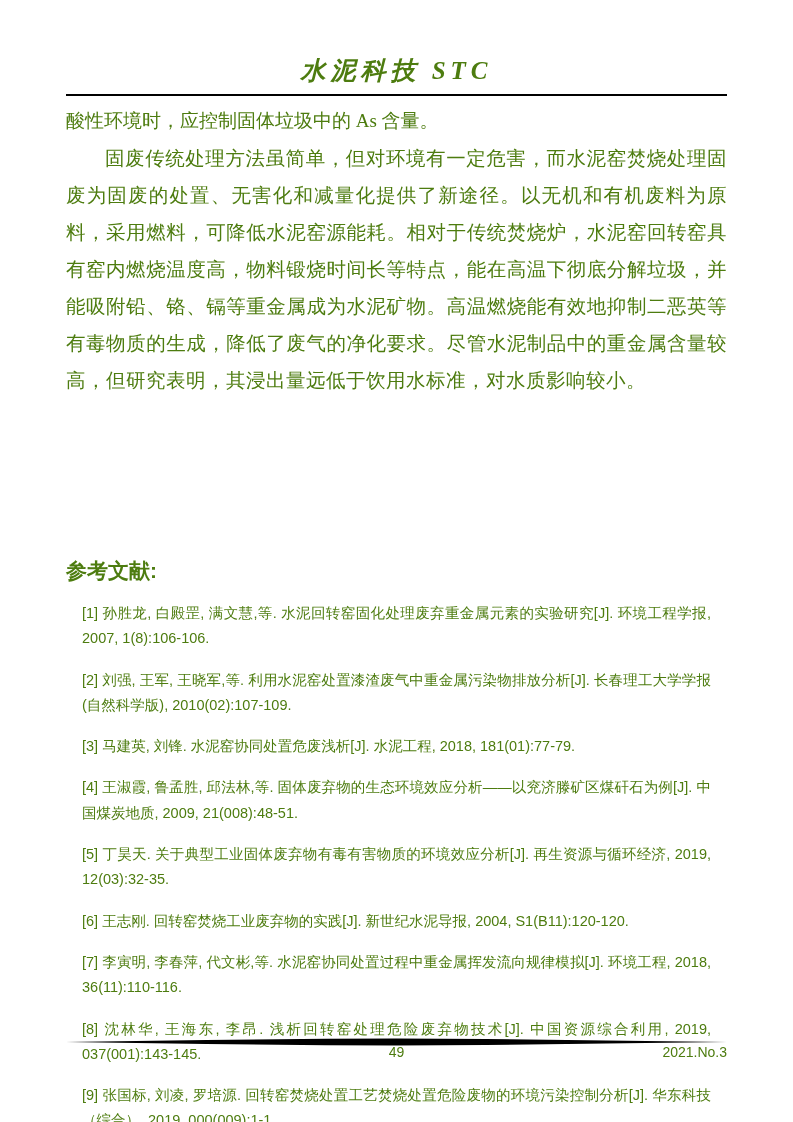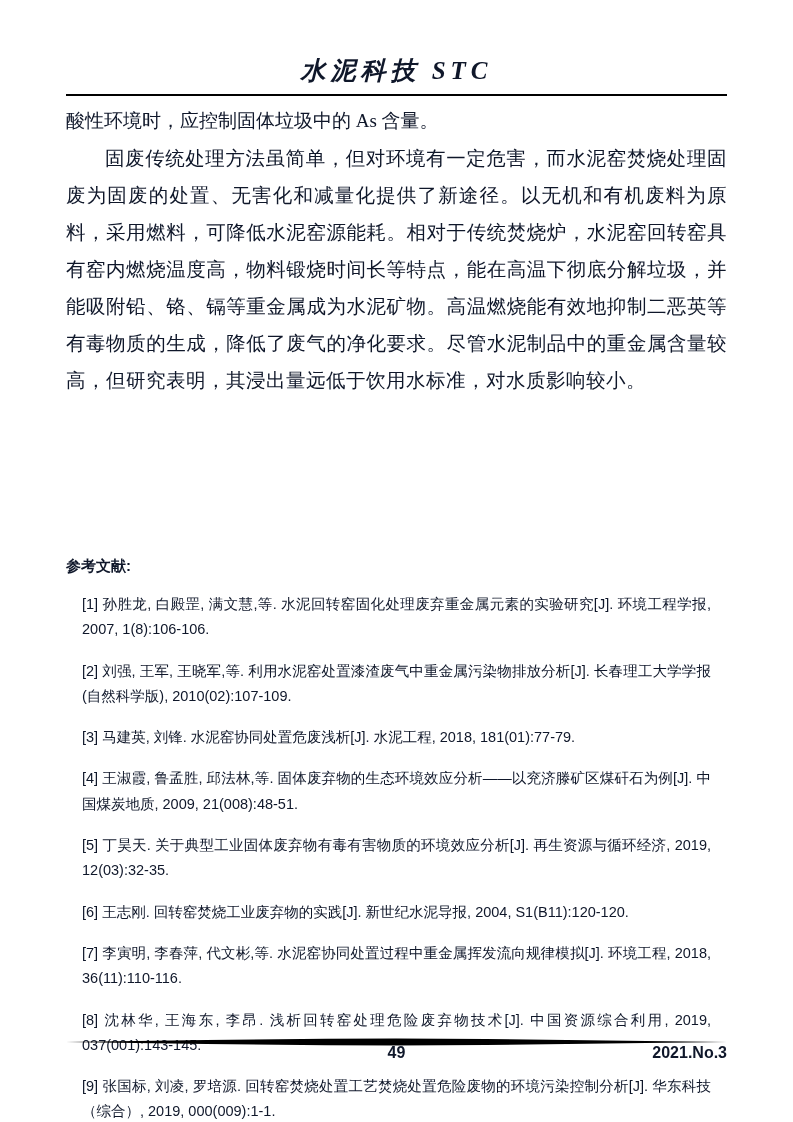--- a/index.html
+++ b/index.html
@@ -2,21 +2,21 @@
 <html><head>
 <meta charset="utf-8">
 <style>
   html,body{margin:0;padding:0;background:#888;}
   .page{
     position:relative;
     width:793px;height:1122px;
     margin:0 auto;
     background:#ffffff;
     font-family:"Liberation Serif","DejaVu Serif",serif;
-    color:#0f172a;
+    color:#4d7c0f;
     overflow:hidden;
     box-sizing:border-box;
   }
   .content{margin:0 66px;}
   .journal-title{
     margin-top:54px;
     text-align:center;
     font-size:25px;
     font-style:italic;
     font-weight:bold;
@@ -43,21 +43,21 @@
   .conclusion-paragraph{
     margin:7px 0 0 0;
     font-size:19.5px;
     line-height:37px;
     text-align:justify;
     text-indent:2em;
     letter-spacing:0.5px;
   }
   .references{margin-top:158px;}
   .references-heading{
-    font-size:15px;
+    font-size:21px;
     font-weight:bold;
     font-family:"Liberation Sans","DejaVu Sans",sans-serif;
   }
   .reference-list{margin-top:7px;}
   .reference-item{
     margin:16px;
     font-size:14.5px;
     line-height:25.3px;
     text-align:justify;
     font-family:"Liberation Sans","DejaVu Sans",sans-serif;
@@ -68,23 +68,22 @@
     left:66px;
     top:1038px;
     width:661px;
     height:8px;
   }
   .footer-row{
     position:absolute;
     left:66px;
     top:1044px;
     width:661px;
-    font-size:16px;
+    font-size:14px;
     font-family:"Liberation Sans","DejaVu Sans",sans-serif;
-    font-weight:bold;
   }
   .page-number{
     display:block;
     text-align:center;
   }
   .issue-label{
     position:absolute;
     right:0;
     top:0;
     margin-left:8px;

